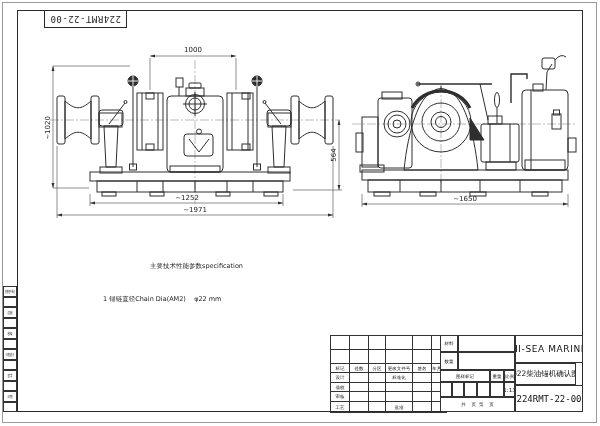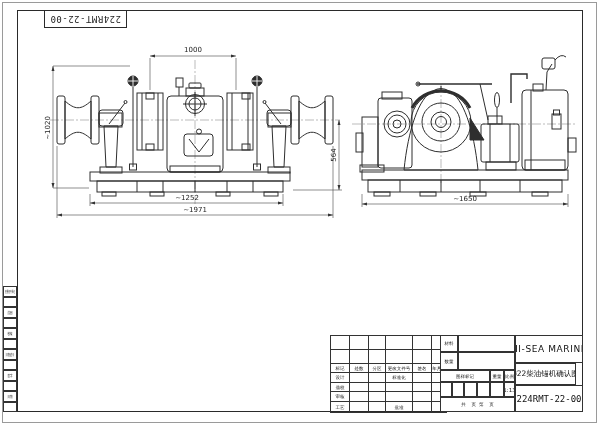--- a/index.html
+++ b/index.html
@@ -263,20 +263,22 @@
 
     <g stroke="#444" stroke-width=".6" fill="none">
       <line x1="362" y1="194" x2="362" y2="207"></line>
         <line x1="568" y1="194" x2="568" y2="207"></line>
       <line x1="362" y1="204" x2="568" y2="204" marker-start="url(#ar)" marker-end="url(#ar)"></line>
     </g>
     <text x="465" y="201" text-anchor="middle">~1650</text>
   </svg>
 
   <div id="spec" class="abs">
+    <div class="head">主要技术性能参数specification</div>
+    <div>1 锚链直径Chain Dia(AM2)    φ22 mm</div>
     
     
     
     
     
   </div>
 
   <table id="tb-left" class="abs">
     <tbody>
         <tr style="height:14px;">

